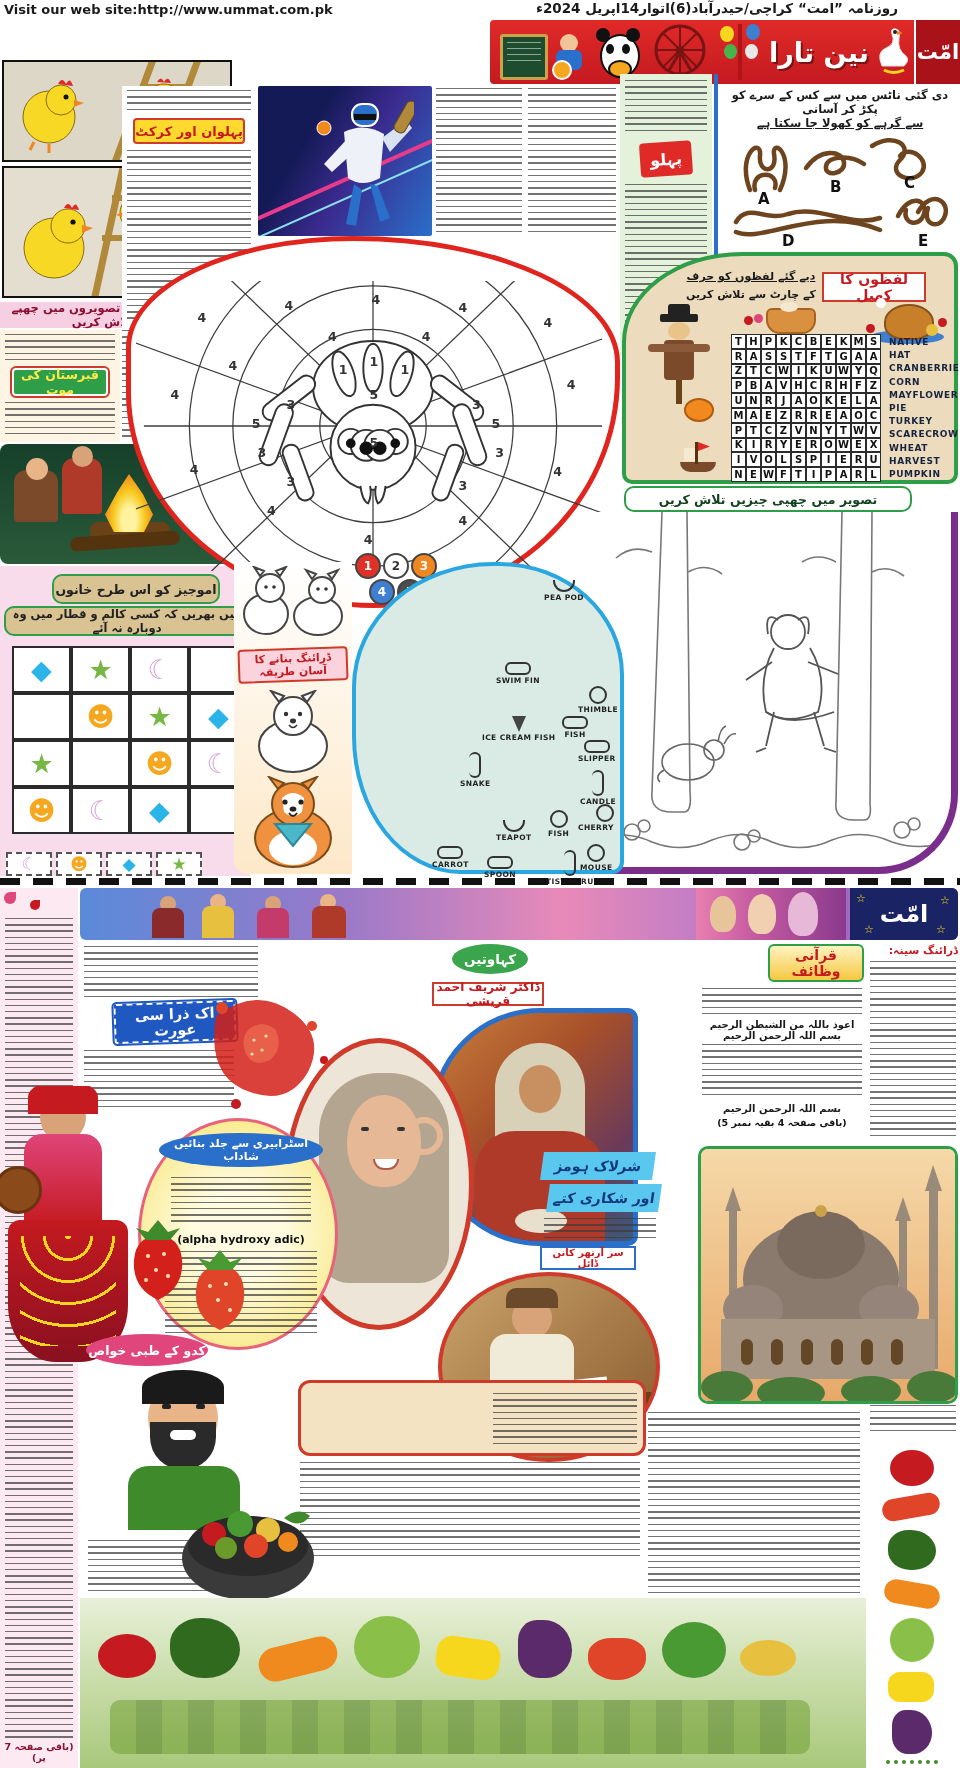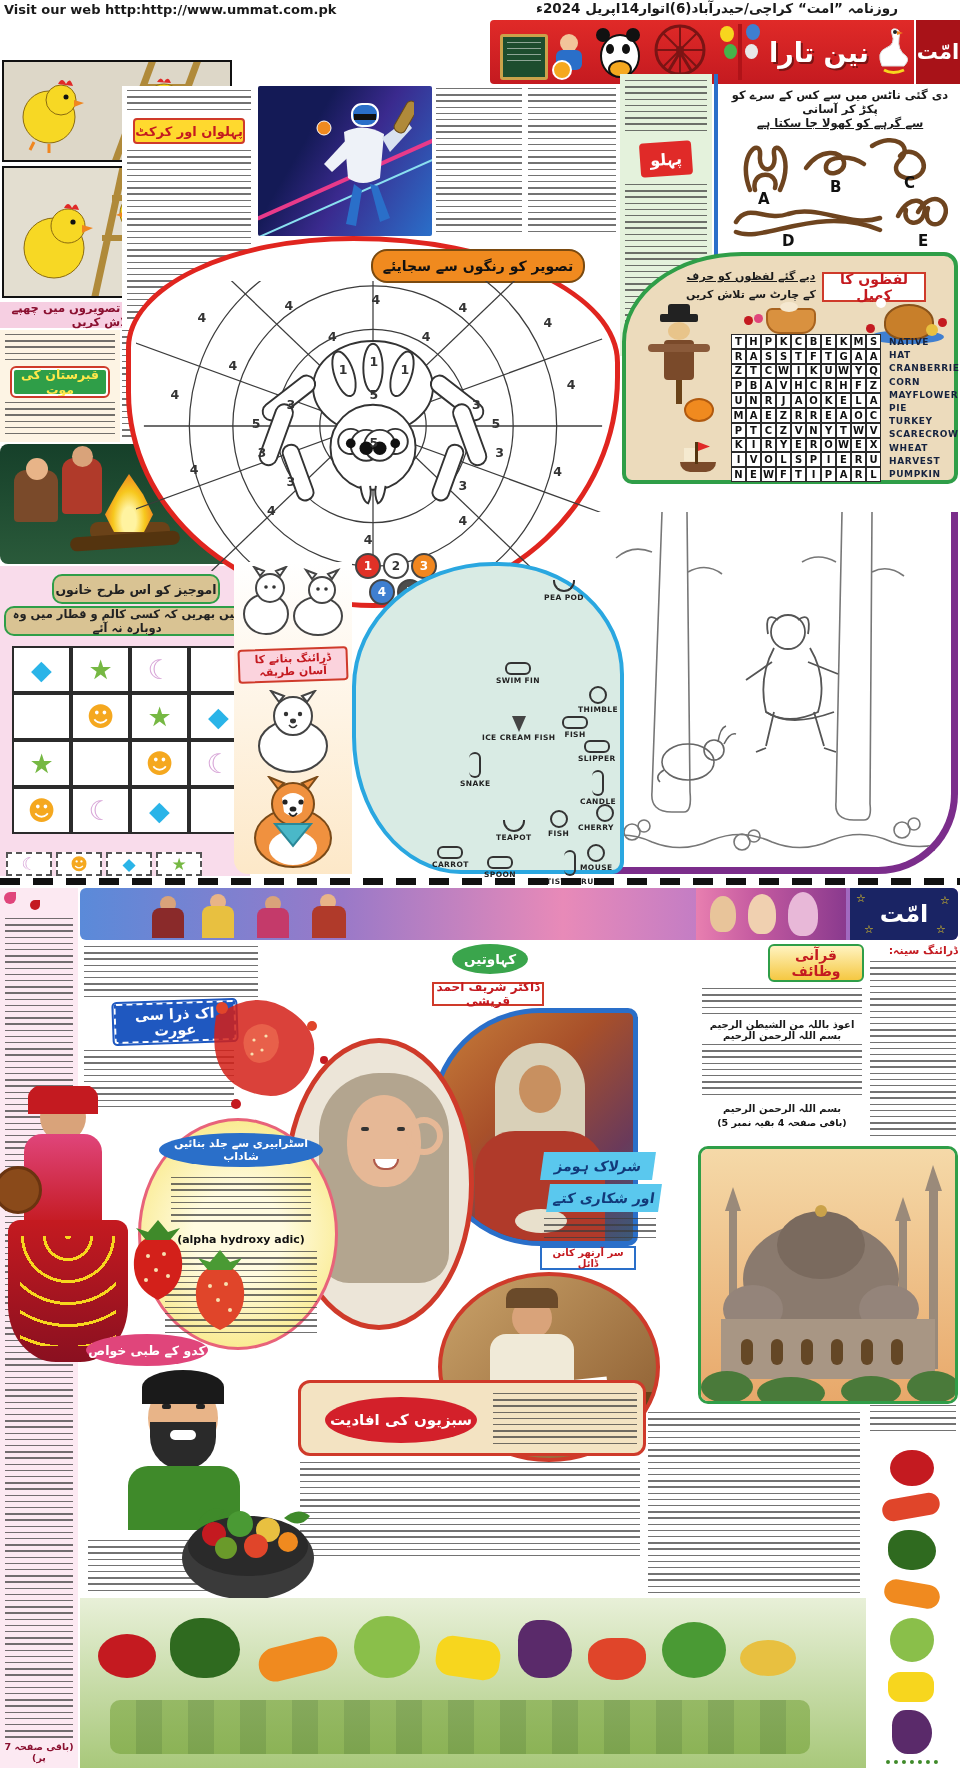--- a/index.html
+++ b/index.html
@@ -30,21 +30,21 @@
           font-weight:bold;font-size:12px;position:absolute;width:22px;height:22px;}
   .ribbon{transform:skewX(-8deg);display:flex;align-items:center;justify-content:center;font-weight:bold;}
   .star{color:#f7d61e;font-size:11px;position:absolute;}
   .headline-box{box-sizing:border-box;font-weight:bold;}
 </style>
 </head>
 <body>
 
 <div id="page">
 
-  <div class="abs" style="left:4px;top:2px;font-size:13px;font-weight:bold;">Visit our web http:http://www.ummat.com.pk</div>
+  <div class="abs" style="left:4px;top:2px;font-size:13px;font-weight:bold;">Visit our web site:http://www.ummat.com.pk</div>
   <div class="abs urdu" style="right:4px;top:0;width:420px;font-size:13.5px;font-weight:bold;text-align:left;">روزنامہ ”امت“ کراچی/حیدرآباد(6)اتوار14اپریل 2024ء</div>
 
   <div class="abs panel" style="left:490px;top:20px;width:468px;height:64px;background:linear-gradient(180deg,#e02a28,#c41a20);border-radius:4px;">
     <div class="abs" style="left:10px;top:14px;width:42px;height:40px;background:#1d4d2e;border:3px solid #caa24a;border-radius:3px;">
       <div class="tl lt" style="margin:5px 4px;height:24px;background:repeating-linear-gradient(180deg,#fff 0 1.2px,transparent 1.2px 6px);"></div>
     </div>
     <div class="abs" style="left:60px;top:14px;width:38px;height:44px;">
       <div class="abs" style="left:10px;top:0;width:18px;height:18px;border-radius:50%;background:#f2c49a;"></div>
       <div class="abs" style="left:6px;top:16px;width:26px;height:20px;border-radius:6px;background:#2a6fc9;"></div>
       <div class="abs" style="left:2px;top:26px;width:16px;height:16px;border-radius:50%;background:#f5a81f;border:2px solid #fff;"></div>
@@ -277,21 +277,20 @@
         <text x="108" y="62">B</text>
         <text x="182" y="58">C</text>
         <text x="60" y="116">D</text>
         <text x="196" y="116">E</text>
       </g>
     </svg>
   </div>
 
   <div class="abs panel" style="left:126px;top:236px;width:494px;height:372px;background:#fff;border:5px solid #e0251f;
        border-radius:46% 54% 50% 50% / 30% 34% 62% 58%;">
-    <div class="abs c urdu" style="left:240px;top:8px;width:210px;height:30px;background:#f08a1f;border:2px solid #7a4a10;border-radius:16px;font-weight:bold;font-size:14px;color:#111;">تصویر کو رنگوں سے سجایئے</div>
     <svg class="abs" id="web-svg" style="left:5px;top:40px;" width="474" height="290" viewBox="0 0 474 300">
       <g fill="none" stroke="#3c3c3c" stroke-width="1.3">
         <circle cx="237" cy="150" r="55"></circle>
           <circle cx="237" cy="150" r="100"></circle>
           <circle cx="237" cy="150" r="145"></circle>
           <circle cx="237" cy="150" r="190"></circle>
         <line x1="237" y1="-40" x2="237" y2="300"></line>
           <line x1="0" y1="150" x2="474" y2="150"></line>
         <line x1="70" y1="-20" x2="404" y2="300"></line>
           <line x1="404" y1="-20" x2="70" y2="300"></line>
@@ -518,20 +517,21 @@
         <div class="wsw">MAYFLOWER</div>
         <div class="wsw">PIE</div>
         <div class="wsw">TURKEY</div>
         <div class="wsw">SCARECROW</div>
         <div class="wsw">WHEAT</div>
         <div class="wsw">HARVEST</div>
         <div class="wsw">PUMPKIN</div>
       </div>
   </div>
 
+  <div class="abs c urdu" style="left:624px;top:486px;width:284px;height:22px;background:#fff;border:2px solid #2f9e48;border-radius:10px;font-weight:bold;font-size:12.5px;color:#14421f;">تصویر میں چھپی چیزیں تلاش کریں</div>
 
   <div class="abs panel" style="left:592px;top:512px;width:366px;height:362px;background:#fff;border-right:7px solid #7b2d8b;border-bottom:7px solid #7b2d8b;border-radius:0 0 80px 8px;overflow:hidden;">
     <svg width="360" height="356" viewBox="0 0 360 356">
       <g fill="none" stroke="#777" stroke-width="1.6">
         <path d="M70,0 L60,280 Q58,300 80,300 L92,300 Q100,300 98,280 L95,0"></path>
         <path d="M250,0 L244,290 Q242,308 262,308 L272,308 Q280,308 278,292 L280,0"></path>
         <path d="M60,40 q-20,-8 -36,6 M96,60 q18,-10 34,2 M244,50 q-18,-10 -34,0 M280,60 q16,-8 32,4"></path>
         <path d="M0,330 q30,-14 60,0 q30,12 60,-2 q30,-12 60,2 q30,12 60,-2 q30,-12 60,2 q30,10 60,-2"></path>
         <circle cx="40" cy="320" r="8"></circle>
           <circle cx="52" cy="314" r="6"></circle>
@@ -861,21 +861,20 @@
     <div class="abs" style="left:44px;top:10px;width:70px;height:76px;background:#e8b488;border-radius:50%;"></div>
     <div class="abs" style="left:38px;top:0;width:82px;height:34px;background:#1a1a1a;border-radius:50% 50% 0 0;"></div>
     <div class="abs" style="left:46px;top:52px;width:66px;height:48px;background:#2a2a2a;border-radius:0 0 40px 40px;"></div>
     <div class="abs" style="left:66px;top:60px;width:26px;height:10px;background:#fff;border-radius:6px;"></div>
     <div class="abs" style="left:24px;top:96px;width:112px;height:64px;background:#3f8a2a;border-radius:20px 20px 0 0;"></div>
     <div class="abs" style="left:58px;top:34px;width:9px;height:5px;background:#222;border-radius:2px;"></div>
     <div class="abs" style="left:92px;top:34px;width:9px;height:5px;background:#222;border-radius:2px;"></div>
   </div>
 
   <div class="abs panel" style="left:298px;top:1380px;width:348px;height:76px;background:#f3e3c2;border:3px solid #cf3a2a;border-radius:12px;">
-    <div class="abs c urdu ovalhead" style="left:24px;top:14px;width:152px;height:46px;background:#d3202a;color:#fff;font-size:15px;">سبزیوں کی افادیت</div>
     <div class="tl" style="position:absolute;left:192px;top:10px;width:144px;height:56px;"></div>
   </div>
 
   <div class="abs tl" style="left:88px;top:1540px;width:176px;height:56px;"></div>
   <div class="abs tl" style="left:300px;top:1462px;width:340px;height:96px;"></div>
   <div class="abs tl" style="left:648px;top:1412px;width:212px;height:200px;"></div>
   <div class="abs tl" style="left:648px;top:1624px;width:212px;height:130px;"></div>
 
   <svg class="abs" style="left:168px;top:1462px;" width="160" height="156" viewBox="0 0 160 156">
     <ellipse cx="80" cy="96" rx="66" ry="42" fill="#3a3a3a"></ellipse>

